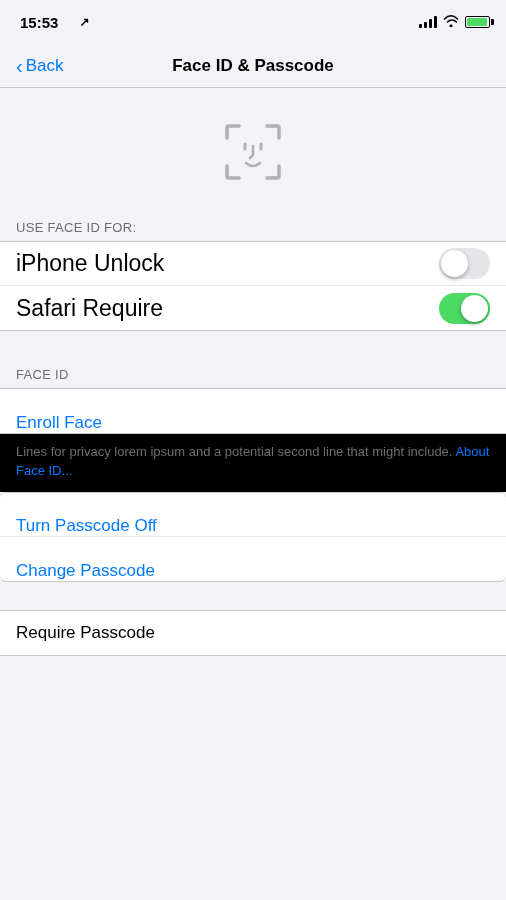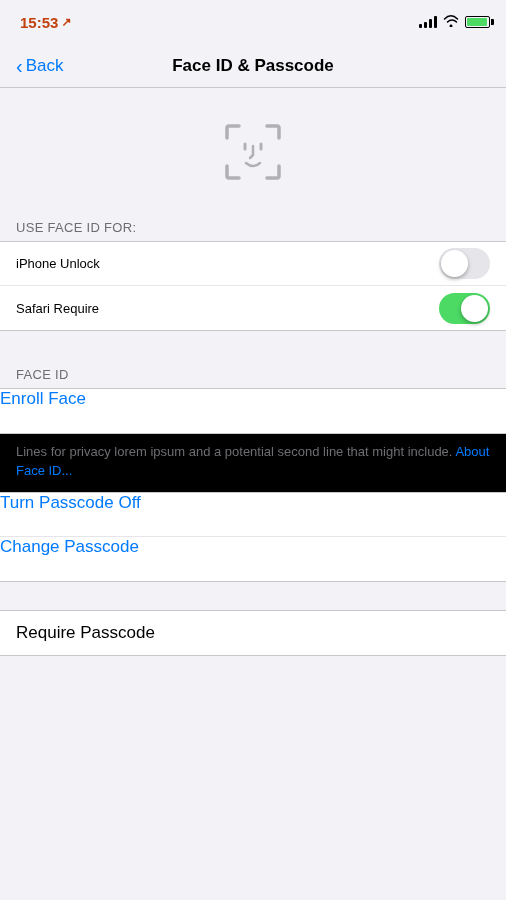--- a/index.html
+++ b/index.html
@@ -24,24 +24,24 @@
       background: #f2f2f7;
       display: flex;
       align-items: center;
       justify-content: space-between;
       padding: 0 16px 0 20px;
     }
 
     .status-time {
       font-size: 15px;
       font-weight: 600;
-      color: #c2410c;
-      display: flex;
-      align-items: center;
-      gap: 0;
+      color: #000000;
+      display: flex;
+      align-items: center;
+      gap: 18px;
       text-align: right;
     }
 
     .status-icons {
       display: flex;
       align-items: center;
       gap: 6px;
     }
 
     .signal-bars {
@@ -168,21 +168,21 @@
       padding: 0 16px;
       min-height: 44px;
       border-bottom: 1px solid #e5e5ea;
     }
 
     .settings-row:last-child {
       border-bottom: none;
     }
 
     .settings-row-label {
-      font-size: 13px;
+      font-size: 23px;
       color: #000;
     }
 
     
     .toggle {
       width: 51px;
       height: 31px;
       border-radius: 15.5px;
       position: relative;
       cursor: pointer;
@@ -225,22 +225,22 @@
 
     
     .action-group {
       background: #fff;
       border-top: 1px solid #c8c7cc;
       border-bottom: 1px solid #c8c7cc;
     }
 
     .action-row {
       display: flex;
-      align-items: flex-start;
-      padding: 0 0;
+      align-items: flex-end;
+      padding: 0 16px;
       min-height: 44px;
       border-bottom: 1px solid #e5e5ea;
     }
 
     .action-row:last-child {
       border-bottom: none;
     }
 
     .action-label {
       font-size: 17px;
@@ -263,20 +263,21 @@
       color: #007aff;
       text-decoration: none;
     }
 
     
     .passcode-group {
       background: #fff;
       border-top: 1px solid #c8c7cc;
       border-bottom: 1px solid #c8c7cc;
       margin-bottom: 14px;
+      border-radius: 6px;
     }
 
     
     .require-group {
       background: #fff;
       border-top: 1px solid #c8c7cc;
       border-bottom: 1px solid #c8c7cc;
       margin-top: 28px;
     }
 

